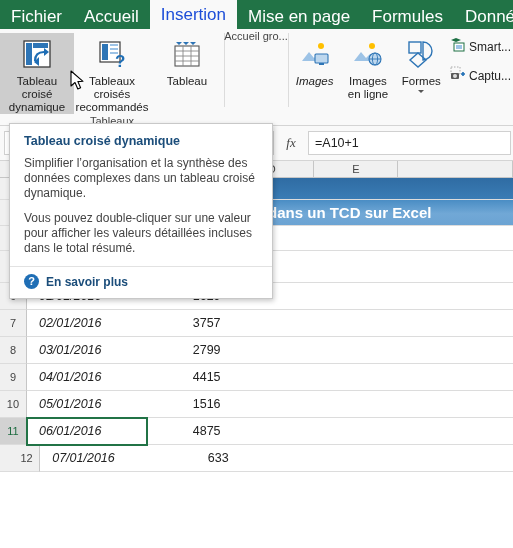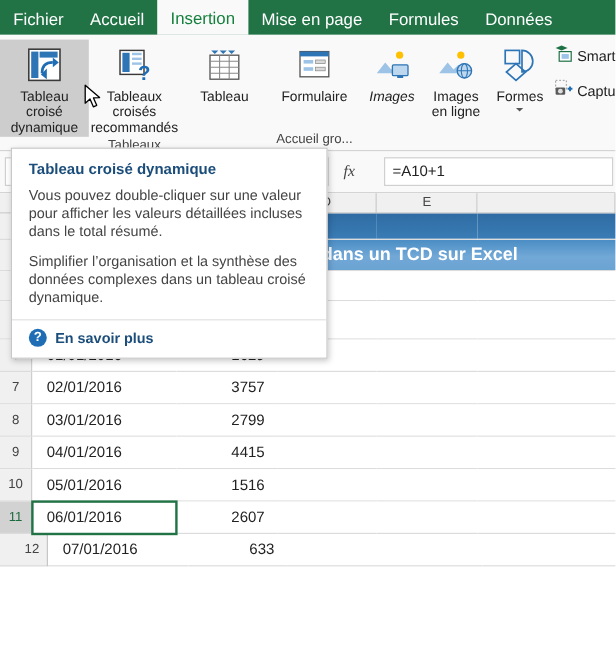--- a/index.html
+++ b/index.html
@@ -7,25 +7,25 @@
     width:513px;height:548px;overflow:hidden;
     font-family:"Liberation Sans",sans-serif;
     background:#fff;position:relative;
   }
   
   .tabbar{
     height:29px;background:#217346;display:flex;align-items:flex-end;
     position:relative;
   }
   .tab{
-    font-size:14px;color:#ffffff;padding:0 11px;height:25px;
+    font-size:17px;color:#ffffff;padding:0 11px;height:25px;
     line-height:25px;white-space:nowrap;cursor:default;
   }
   .tab.active{
-    background:#f9f9f9;color:#15803d;height:29px;line-height:30px;
+    background:#f9f9f9;color:#1d4ed8;height:29px;line-height:30px;
     font-weight:400;
   }
   
   .ribbon{
     height:96px;background:#f9f9f9;border-bottom:1px solid #d4d4d4;
     display:flex;position:relative;
   }
   .group{
     display:flex;flex-direction:column;justify-content:space-between;
     position:relative;height:96px;
@@ -65,21 +65,21 @@
     width:268px;height:22px;margin-left:4px;background:#fff;
     border:1px solid #d0d0d0;
   }
   .fx{
     width:34px;text-align:center;font-style:italic;font-size:13px;
     color:#444;font-family:"Liberation Serif",serif;
   }
   .finput{
     flex:1;height:22px;background:#fff;border:1px solid #d0d0d0;
     font-size:12.5px;color:#222;line-height:22px;padding-left:6px;
-    margin-right:2px;overflow:hidden;white-space:nowrap;margin-left:12px;
+    margin-right:2px;overflow:hidden;white-space:nowrap;
   }
   
   .grid{position:relative;background:#fff;}
   .colhead{display:flex;height:17px;background:#f0f0f0;}
   .corner{
     width:26px;border-right:1px solid #c6c6c6;border-bottom:1px solid #c6c6c6;
     background:#f0f0f0;
   }
   .ch{
     border-right:1px solid #c6c6c6;border-bottom:1px solid #c6c6c6;
@@ -90,21 +90,21 @@
   .rh{
     width:26px;border-right:1px solid #c6c6c6;border-bottom:1px solid #dcdcdc;
     background:#f0f0f0;font-size:11px;color:#444;text-align:center;
   }
   .rh.sel{background:#d2d2d2;color:#1c6b3f;font-weight:normal;}
   .cell{
     border-bottom:1px solid #dcdcdc;font-size:12.5px;color:#222;
     overflow:hidden;white-space:nowrap;display:flex;align-items:center;
     background:#fff;box-sizing:border-box;
   }
-  .w-b{width:120px;}
+  .w-b{width:120px;font-style:italic;}
   .w-c{width:84px;}
   .w-d{width:84px;}
   .w-e{width:84px;}
   .w-f{width:115px;}
   
   .banner{
     background:linear-gradient(to bottom,#4a8dc4 0%,#71a8d6 55%,#6ba3d3 100%);
     color:#fff;font-weight:bold;font-size:15px;display:flex;align-items:center;
     padding-left:6px;white-space:nowrap;overflow:hidden;
   }
@@ -205,35 +205,20 @@
         </div>
         <div class="cap">Tableau</div>
       </div>
     </div>
     <div class="group-label">Tableaux</div>
   </div>
 
   <div class="sep"></div>
 
   <div class="group" style="width:95px;">
-    <div class="group-items" style="justify-content:center;">
-      <div class="bigbtn">
-        <div class="icon-box">
-          <svg width="34" height="34" viewBox="0 0 34 34">
-            <rect x="5" y="6" width="24" height="21" fill="#fff" stroke="#555" stroke-width="1.1"></rect>
-            <rect x="5" y="6" width="24" height="4" fill="#2e75b6"></rect>
-            <rect x="8" y="13" width="8" height="3" fill="#9dc3e6"></rect>
-            <rect x="18" y="13" width="8" height="3" fill="#d9d9d9" stroke="#888" stroke-width="0.6"></rect>
-            <rect x="8" y="19" width="8" height="3" fill="#9dc3e6"></rect>
-            <rect x="18" y="19" width="8" height="3" fill="#d9d9d9" stroke="#888" stroke-width="0.6"></rect>
-          </svg>
-        </div>
-        <div class="cap">Formulaire</div>
-      </div>
-    </div>
     <div class="group-label">Accueil gro...</div>
   </div>
 
   <div class="sep"></div>
 
   <div class="group" style="width:160px;">
     <div class="group-items">
       <div class="bigbtn" style="width:52px;font-style:italic;">
         <div class="icon-box">
           <svg width="34" height="34" viewBox="0 0 34 34">
@@ -383,40 +368,40 @@
     <div class="rh" style="line-height:27px;">10</div>
     <div class="cell txt w-b">05/01/2016</div>
     <div class="cell num w-c">1516</div>
     <div class="cell w-d"></div>
     <div class="cell w-e"></div>
     <div class="cell w-f"></div>
   </div>
   <div class="row" style="height:27px;">
     <div class="rh sel" style="line-height:27px;">11</div>
     <div class="cell txt w-b selcell">06/01/2016</div>
-    <div class="cell num w-c">2607</div>
+    <div class="cell num w-c">4875</div>
     <div class="cell w-d"></div>
     <div class="cell w-e"></div>
     <div class="cell w-f"></div>
   </div>
   <div class="row" style="height:27px;">
     <div class="rh" style="line-height:27px;padding-left:14px;">12</div>
     <div class="cell txt w-b">07/01/2016</div>
     <div class="cell num w-c">633</div>
     <div class="cell w-d"></div>
     <div class="cell w-e"></div>
     <div class="cell w-f"></div>
   </div>
 </div>
 
 <div class="tooltip">
   <div class="tt-title">Tableau croisé dynamique</div>
   <div class="tt-body">
+    <p>Simplifier l’organisation et la synthèse des données complexes dans un tableau croisé dynamique.</p>
     <p>Vous pouvez double-cliquer sur une valeur pour afficher les valeurs détaillées incluses dans le total résumé.</p>
-    <p>Simplifier l’organisation et la synthèse des données complexes dans un tableau croisé dynamique.</p>
   </div>
   <div class="tt-sep"></div>
   <div class="tt-foot">
     <span class="qmark">?</span>
     <span class="lbl">En savoir plus</span>
   </div>
 </div>
 
 <div class="cursor">
   <svg width="16" height="22" viewBox="0 0 16 22">

